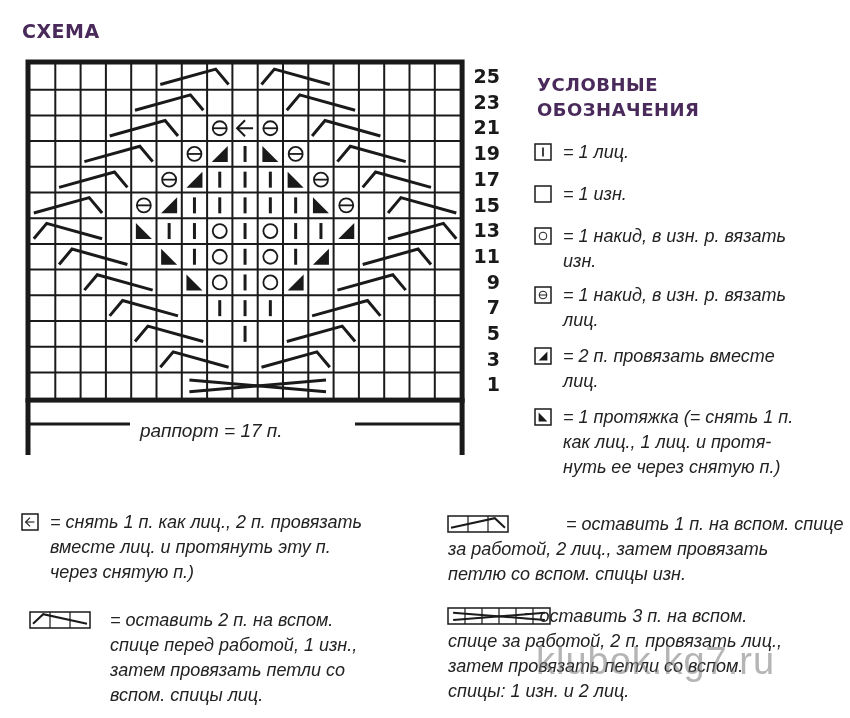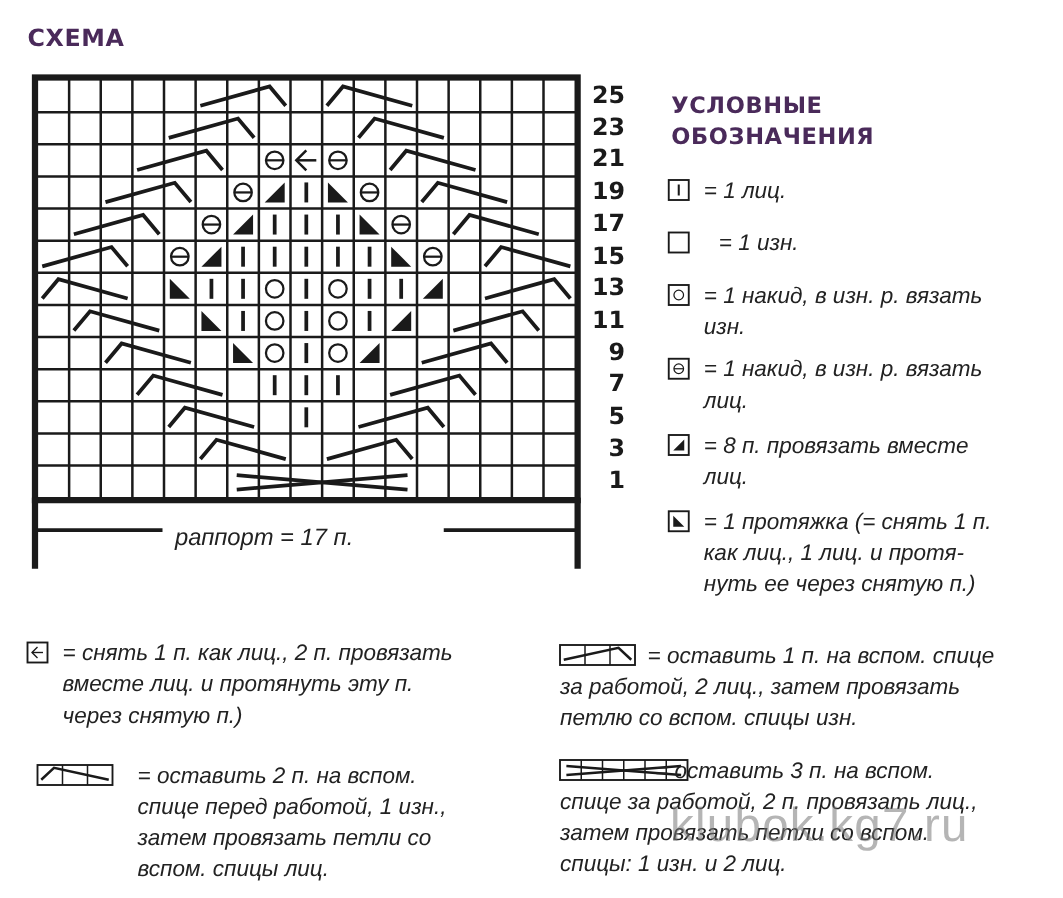--- a/index.html
+++ b/index.html
@@ -197,24 +197,24 @@
 
 <div class="rapport">раппорт = 17 п.</div>
 
 <div class="legend-title">
   <div>УСЛОВНЫЕ</div>
   <div>ОБОЗНАЧЕНИЯ</div>
 </div>
 
 <div id="legend-items">
     <div class="legend-item" style="left: 563px; top: 140px;"><span></span><span class="txt">= 1 лиц.</span></div>
-    <div class="legend-item" style="left: 563px; top: 182px; margin-left: 12px;"><span></span><span class="txt">= 1 изн.</span></div>
+    <div class="legend-item" style="left: 563px; top: 182px;"><span></span><span class="txt">= 1 изн.</span></div>
     <div class="legend-item" style="left: 563px; top: 224px;"><span></span><span class="txt">= 1 накид, в изн. р. вязать</span><span class="txt">изн.</span></div>
     <div class="legend-item" style="left: 563px; top: 283px;"><span></span><span class="txt">= 1 накид, в изн. р. вязать</span><span class="txt">лиц.</span></div>
-    <div class="legend-item" style="left: 563px; top: 344px;"><span></span><span class="txt">= 8 п. провязать вместе</span><span class="txt">лиц.</span></div>
+    <div class="legend-item" style="left: 563px; top: 344px;"><span></span><span class="txt">= 2 п. провязать вместе</span><span class="txt">лиц.</span></div>
     <div class="legend-item" style="left: 563px; top: 405px;"><span></span><span class="txt">= 1 протяжка (= снять 1 п.</span><span class="txt">как лиц., 1 лиц. и протя-</span><span class="txt">нуть ее через снятую п.)</span></div>
     <div class="legend-item" style="left: 50px; top: 510px;"><span></span><span class="txt">= снять 1 п. как лиц., 2 п. провязать</span><span class="txt">вместе лиц. и протянуть эту п.</span><span class="txt">через снятую п.)</span></div>
     <div class="legend-item" style="left: 110px; top: 608px;"><span></span><span class="txt">= оставить 2 п. на вспом.</span><span class="txt">спице перед работой, 1 изн.,</span><span class="txt">затем провязать петли со</span><span class="txt">вспом. спицы лиц.</span></div>
-    <div class="legend-item" style="left: 448px; top: 512px;"><span></span><span class="txt" style="padding-left: 70px;">= оставить 1 п. на вспом. спице</span><span class="txt">за работой, 2 лиц., затем провязать</span><span class="txt">петлю со вспом. спицы изн.</span></div>
+    <div class="legend-item" style="left: 448px; top: 512px;"><span></span><span class="txt" style="padding-left: 70px; margin-left: 48px;">= оставить 1 п. на вспом. спице</span><span class="txt">за работой, 2 лиц., затем провязать</span><span class="txt">петлю со вспом. спицы изн.</span></div>
     <div class="legend-item" style="left: 448px; top: 604px;"><span></span><span class="txt" style="padding-left: 76px;">= оставить 3 п. на вспом.</span><span class="txt">спице за работой, 2 п. провязать лиц.,</span><span class="txt">затем провязать петли со вспом.</span><span class="txt">спицы: 1 изн. и 2 лиц.</span></div>
   </div>
 
 <div class="watermark">klubok.kg7.ru</div>
 
 </body></html>

